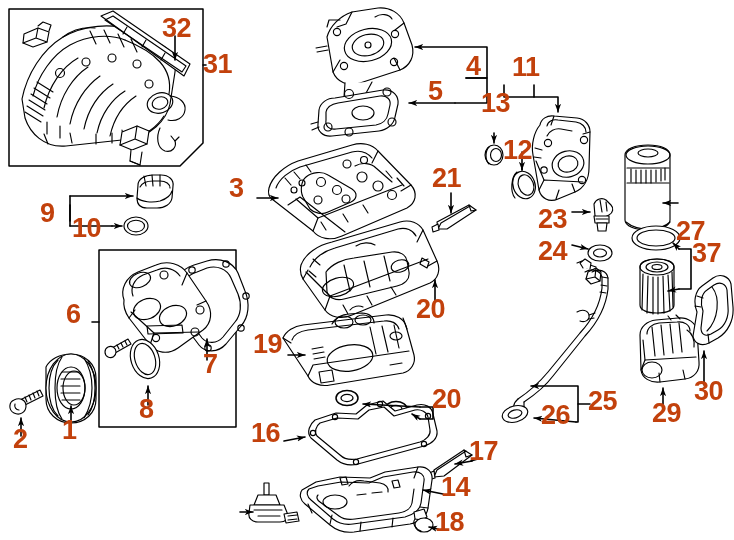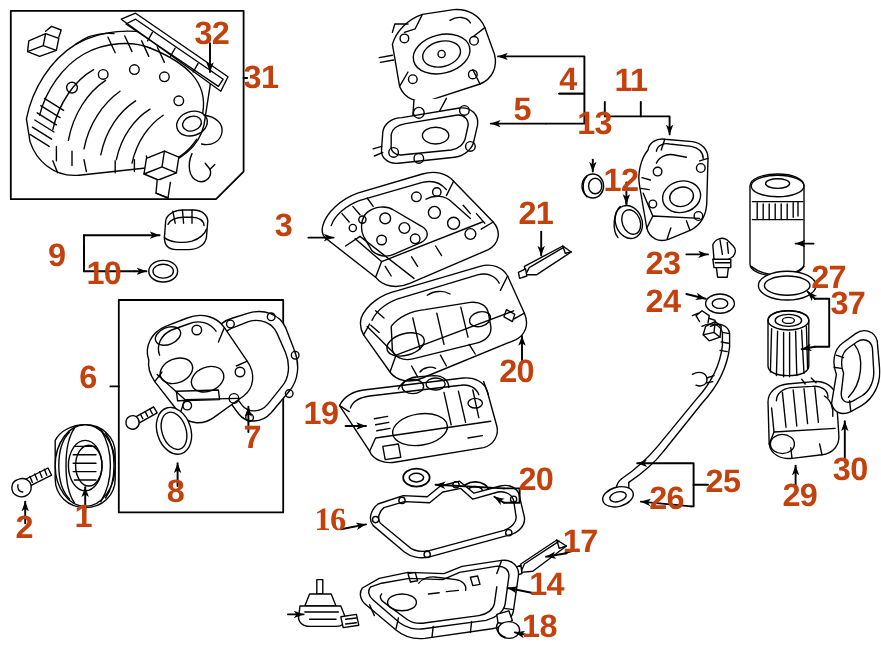--- a/index.html
+++ b/index.html
@@ -546,21 +546,21 @@
   <div class="cal n" style="left:66px;  top:301px;">6</div>
   <div class="cal n" style="left:203px; top:351px;">7</div>
   <div class="cal n" style="left:139px; top:396px;">8</div>
   <div class="cal n" style="left:40px;  top:200px;">9</div>
   <div class="cal n" style="left:72px;  top:215px;">10</div>
   <div class="cal n" style="left:512px; top:54px;">11</div>
   <div class="cal n" style="left:503px; top:137px;">12</div>
   <div class="cal n" style="left:481px; top:90px;">13</div>
   <div class="cal n" style="left:441px; top:474px;">14</div>
   <div class="cal n" style="left:432px; top:386px;">20</div>
-  <div class="cal n" style="left:262px; top:420px;font-family:Liberation Serif, serif;">16</div>
+  <div class="cal n" style="left:251px; top:420px;">16</div>
   <div class="cal n" style="left:469px; top:438px;">17</div>
   <div class="cal n" style="left:435px; top:509px;">18</div>
   <div class="cal n" style="left:253px; top:331px;">19</div>
   <div class="cal n" style="left:416px; top:296px;">20</div>
   <div class="cal n" style="left:432px; top:165px;">21</div>
   <div class="cal n" style="left:216px; top:491px;margin-top:48px;">22</div>
   <div class="cal n" style="left:538px; top:206px;">23</div>
   <div class="cal n" style="left:538px; top:238px;">24</div>
   <div class="cal n" style="left:588px; top:388px;">25</div>
   <div class="cal n" style="left:541px; top:402px;">26</div>

